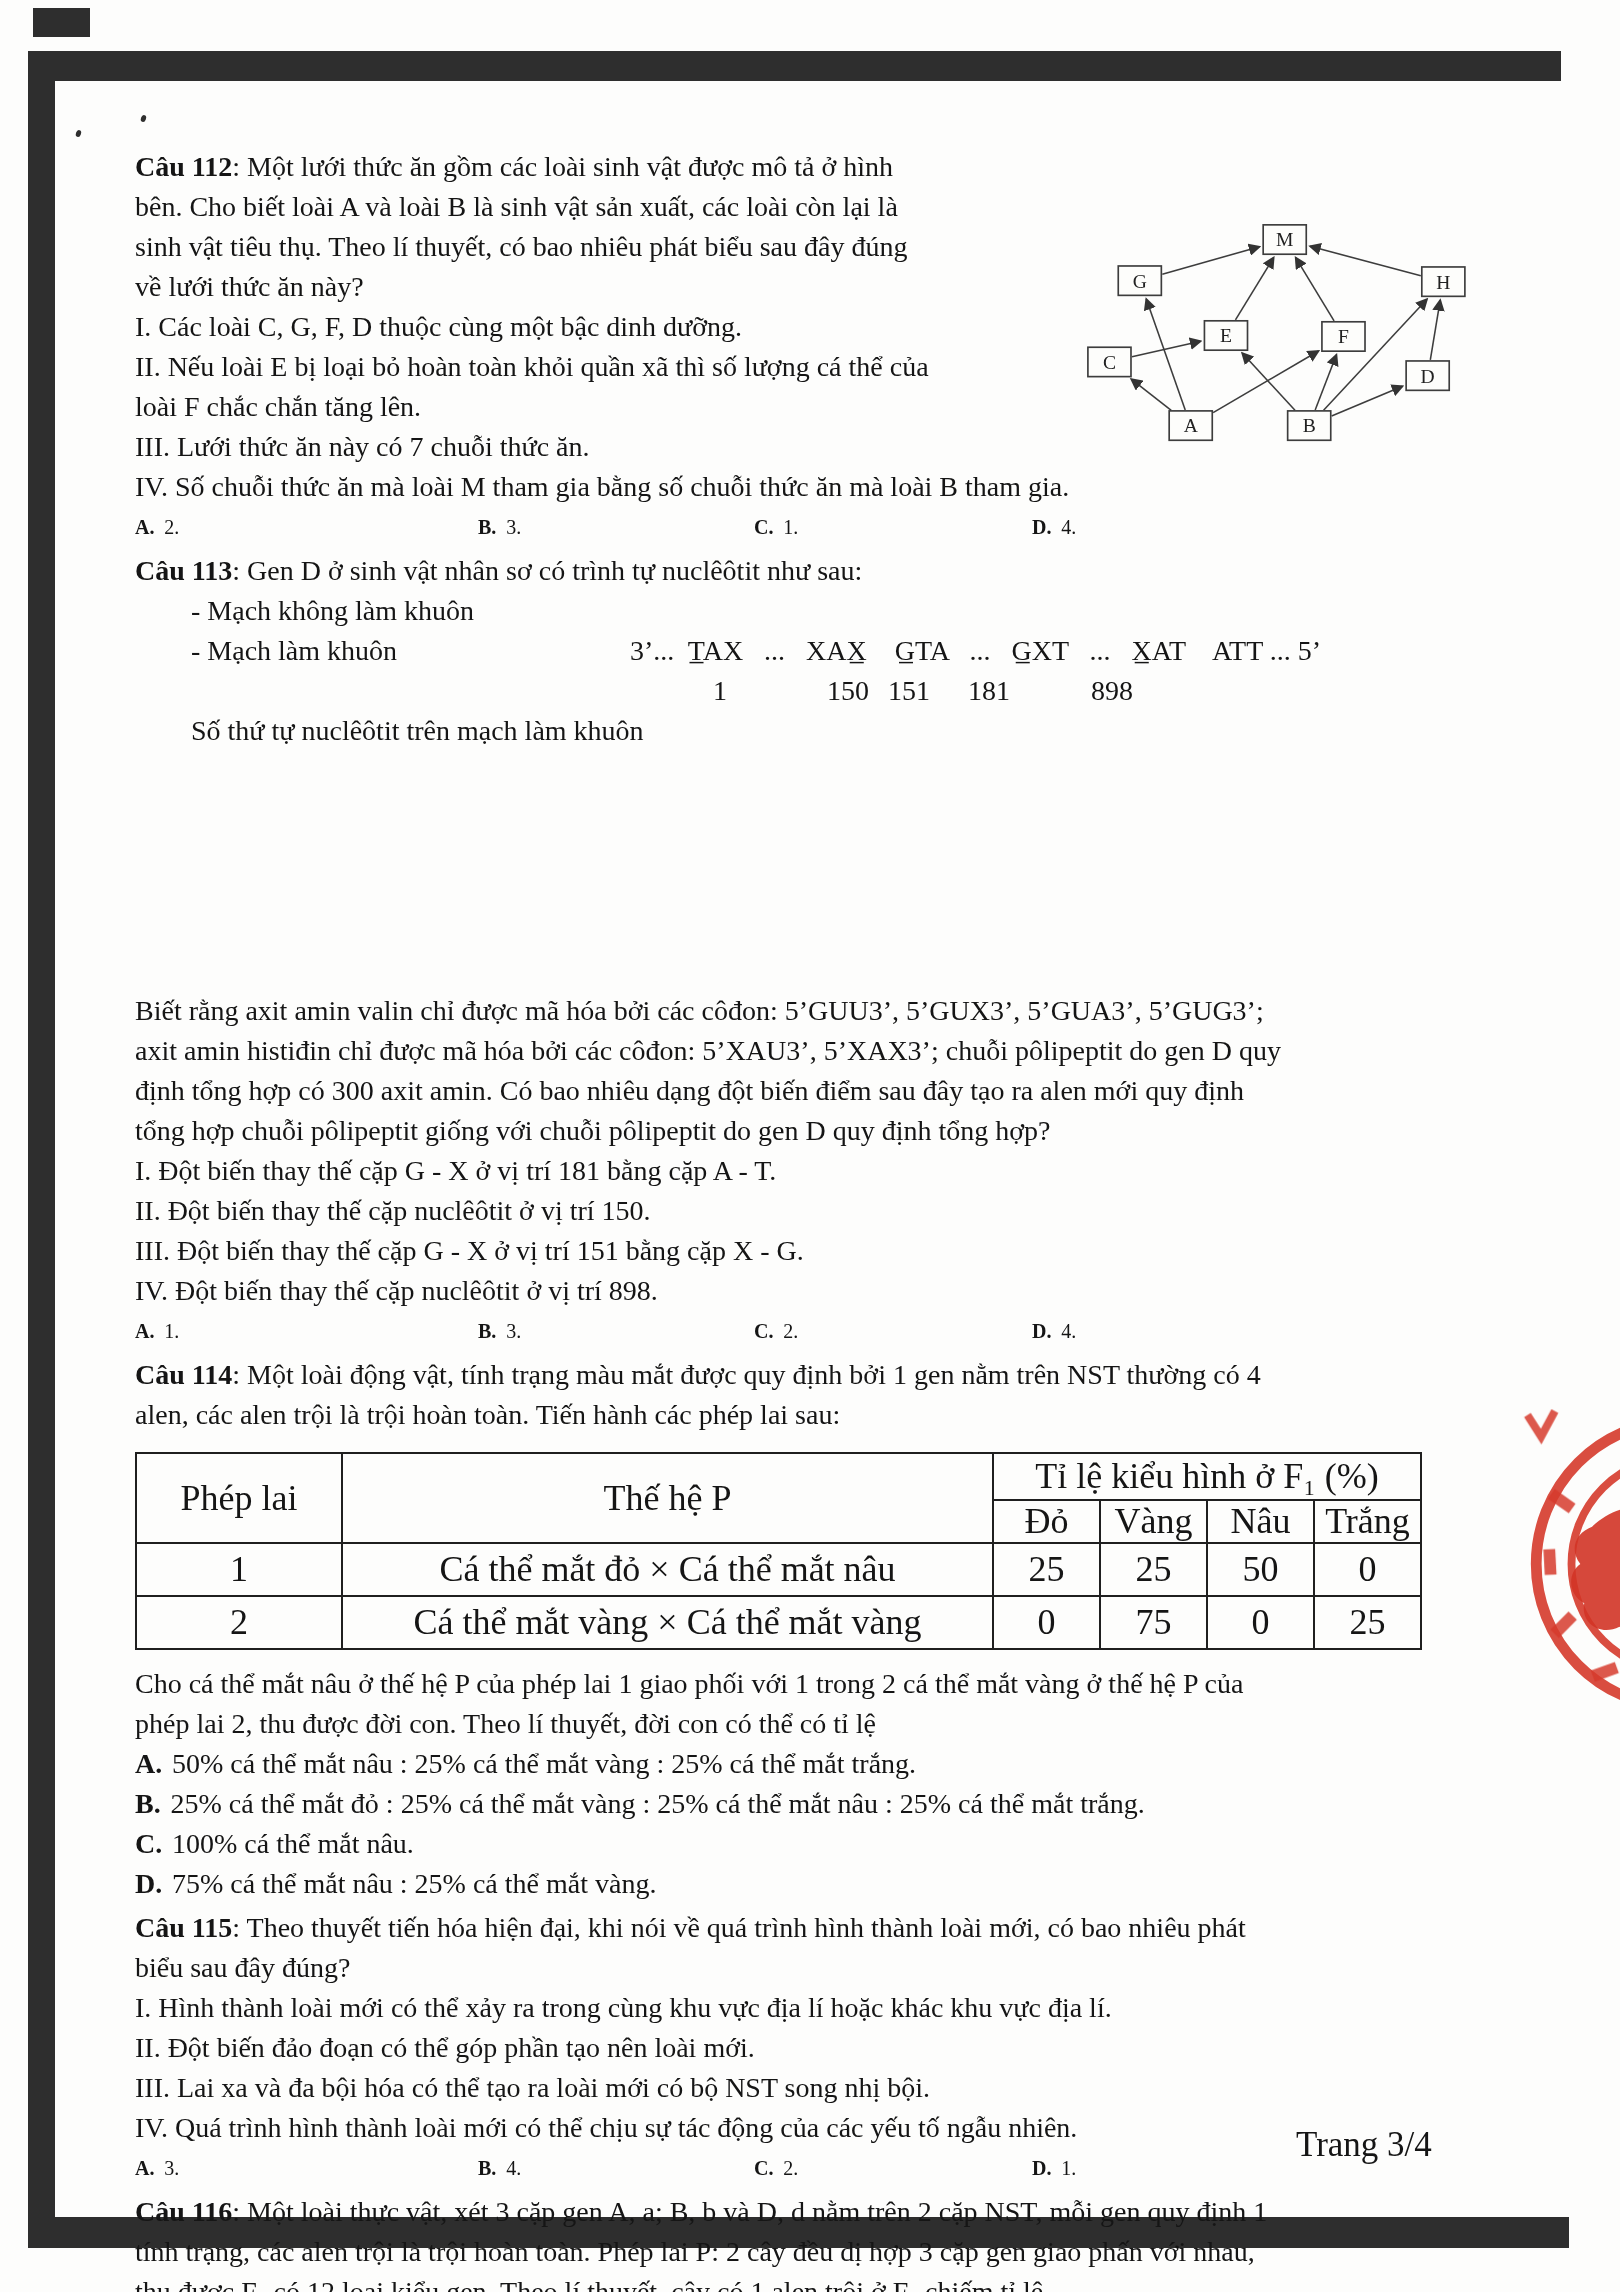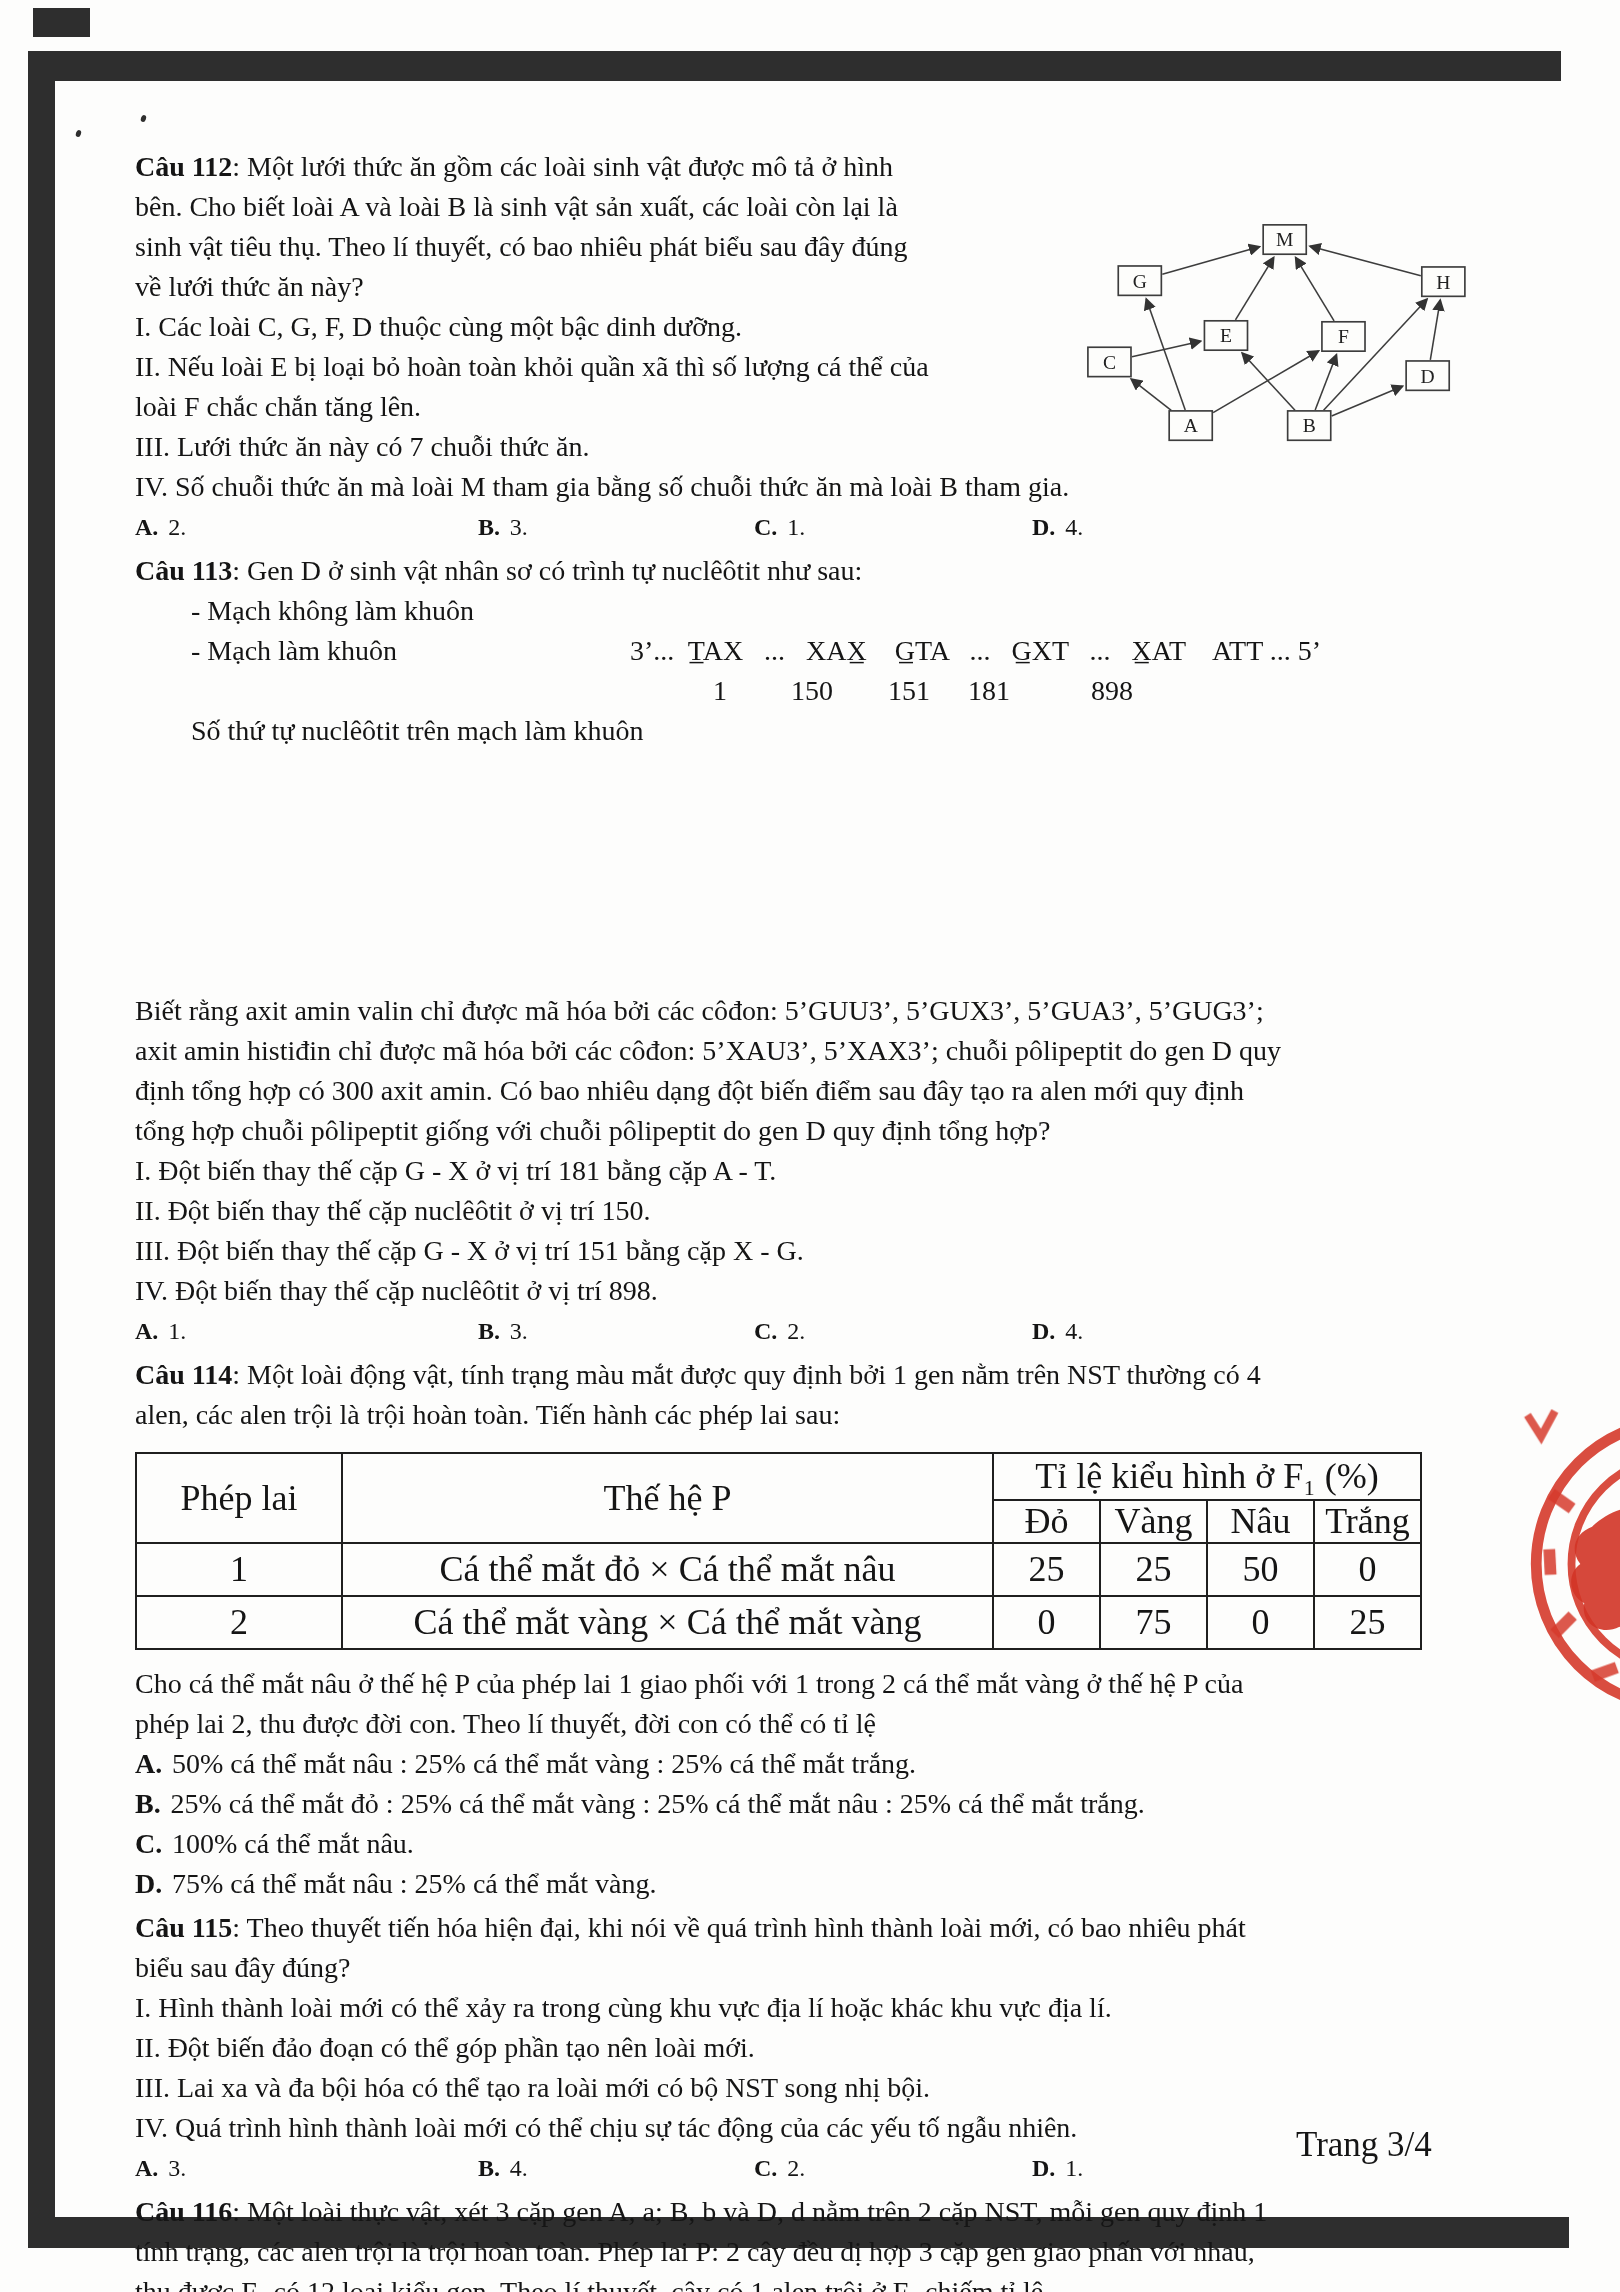--- a/index.html
+++ b/index.html
@@ -12,31 +12,31 @@
   .bar-left{left:28px;top:51px;width:27.4px;height:2197px;}
   .bar-bottom{left:28px;top:2217px;width:1541px;height:31px;}
   .speck{position:absolute;width:4.9px;height:6.9px;background:#2f2f2f;border-radius:50%;transform:rotate(20deg);}
   .speck1{left:76px;top:130px;}
   .speck2{left:141px;top:115px;}
   
   .content{position:absolute;left:135px;top:143px;width:1372px;}
   .line{font-size:28px;line-height:40px;white-space:pre;}
   .q{margin-top:3.9px;}
   .indent{padding-left:56px;}
-  .opts{position:relative;height:40px;font-size:24px;line-height:40px;}
+  .opts{position:relative;height:40px;font-size:20px;line-height:40px;}
   .opt{position:absolute;top:0;white-space:pre;}
   .opt.o1{left:0;}     .opt.o2{left:343px;}
   .opt.o3{left:619px;} .opt.o4{left:897px;}
   .ov{margin-left:9.8px;}
   b{font-weight:bold;}
   
   .seqrow{position:relative;}
   .seq{position:absolute;left:495px;top:0;white-space:pre;}
   .num{position:absolute;top:0;}
-  .n1{left:578px;} .n2{left:656px;} .n3{left:753px;} .n4{left:833px;} .n5{left:956px;}
+  .n1{left:578px;} .n2{left:692px;} .n3{left:753px;} .n4{left:833px;} .n5{left:956px;}
   
   table.cross{border-collapse:collapse;margin:17.6px 0 13.7px 0;font-size:36px;table-layout:fixed;}
   table.cross td{border:2px solid #1f1f1f;text-align:center;padding:0;line-height:35px;}
   table.cross tr.h1 td{height:45px;}
   table.cross tr.h2 td{height:41px;}
   table.cross tr.d td{height:51px;}
   td.pleft{text-align:left;padding-left:21.6px;}
   
   .foodweb{position:absolute;left:1073px;top:218px;width:397px;height:235px;}
   

